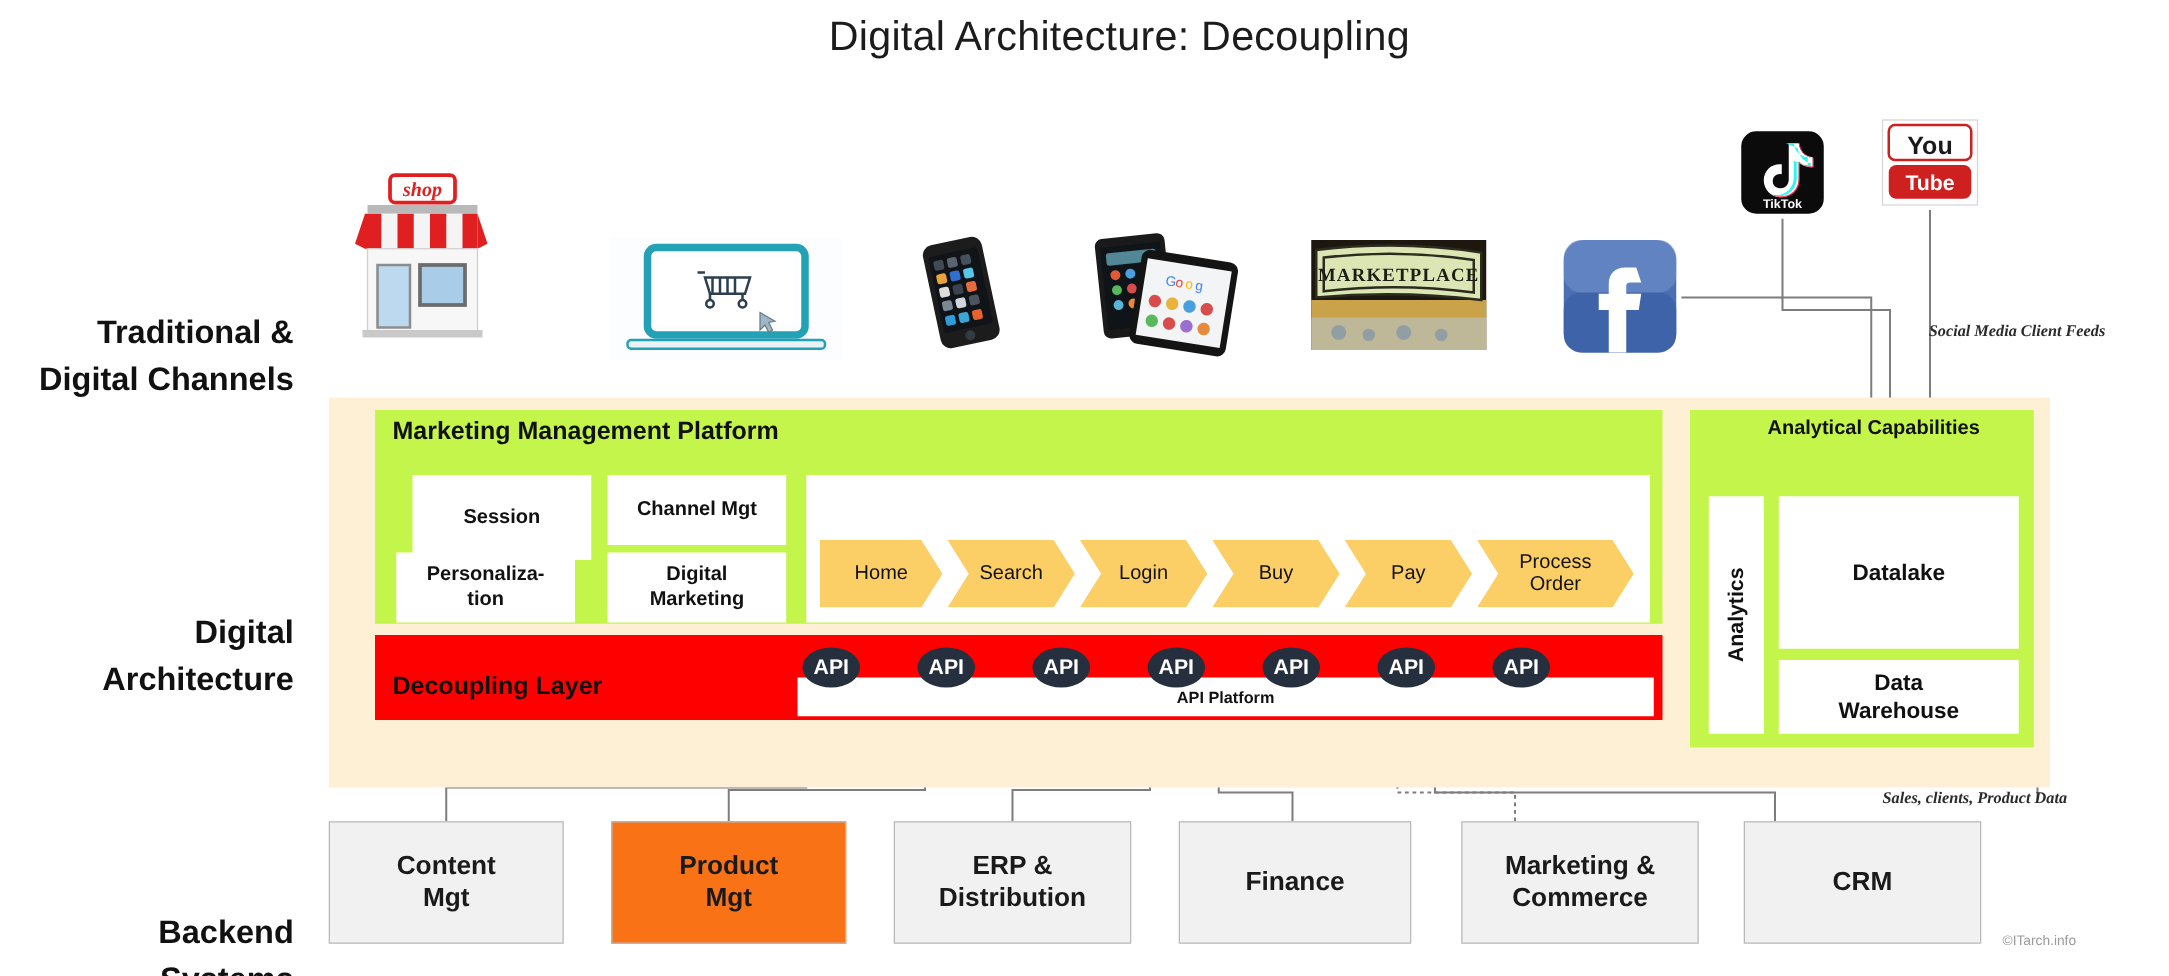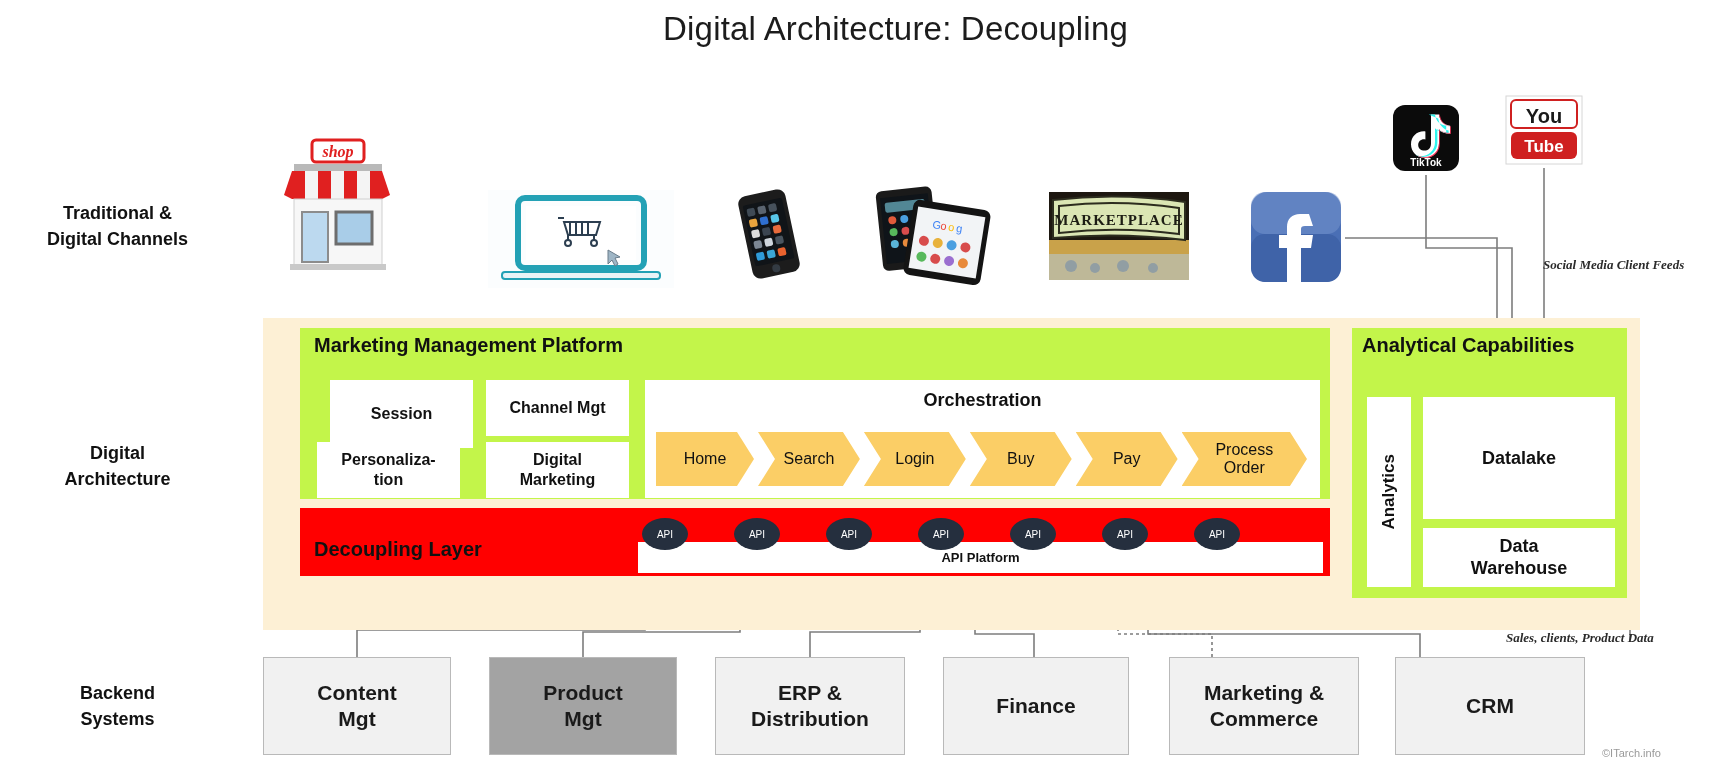--- a/index.html
+++ b/index.html
@@ -27,27 +27,28 @@
     text-align: center;
     font-size: 33px;
     font-weight: 400;
     color: #1c1c1c;
     letter-spacing: .2px;
     padding-left: 28px;
   }
 
   
   .row-label {
-    font-size: 18px;
+    font-size: 26px;
     font-weight: bold;
     color: #111;
-    text-align: center;
+    text-align: right;
     line-height: 1.45;
     width: 235px;
     left: 0;
+    margin-top: 47px;
   }
   #label-channels { top: 200px; }
   #label-digarch  { top: 440px; }
   #label-backend  { top: 680px; }
 
   
   #platform-frame {
     left: 263px; top: 318px;
     width: 1377px; height: 312px;
     background: #fdf0d5;
@@ -135,33 +136,33 @@
     background: #ffffff;
     display: flex; align-items: center; justify-content: center;
     font-size: 13px; font-weight: bold; color: #111;
   }
   .api-pill {
     width: 46px; height: 32px;
     border-radius: 50%;
     background: #252f3e;
     color: #ffffff;
     display: flex; align-items: center; justify-content: center;
-    font-size: 10px;
-    font-weight: normal;
+    font-size: 17px;
+    font-weight: bold;
   }
 
   
   #analytics-box {
     left: 1352px; top: 328px;
     width: 275px; height: 270px;
     background: #c3f54a;
   }
   #analytics-title {
-    left: 1362px; top: 334px;
-    font-size: 20px; font-weight: bold; color: #111;
+    left: 1414px; top: 334px;
+    font-size: 16px; font-weight: bold; color: #111;
   }
   #analytics-vert {
     left: 1367px; top: 397px;
     width: 44px; height: 190px;
     background: #ffffff;
     display: flex; align-items: center; justify-content: center;
   }
   #analytics-vert span {
     writing-mode: vertical-rl;
     transform: rotate(180deg);
@@ -470,21 +471,20 @@
   <div class="abs white-card" id="card-personal">
       <span style="white-space:pre-line">Personaliza-
 tion</span>
     </div>
   <div class="abs white-card" id="card-digmkt">
       <span style="white-space:pre-line">Digital
 Marketing</span>
     </div>
 
   <div class="abs" id="orch-panel"></div>
-  <div class="abs" id="orch-title">Orchestration</div>
   <div class="abs" id="orch-flow">
       <div class="chev" style="width: 100px; background: rgb(251, 206, 102);">
         <span style="white-space: pre-line;">Home</span>
       </div>
       <div class="chev" style="width: 104px; background: rgb(251, 206, 102);">
         <span style="white-space: pre-line;">Search</span>
       </div>
       <div class="chev" style="width: 104px; background: rgb(251, 206, 102);">
         <span style="white-space: pre-line;">Login</span>
       </div>
@@ -522,21 +522,21 @@
     <span style="white-space:pre-line">Data
 Warehouse</span>
   </div>
   <div class="abs" id="datalake">Datalake</div>
 
   <div class="abs" id="backend-row" style="left:0;top:0;width:1735px;height:781px;">
       <div class="abs backend" style="left: 263px; width: 188px; background: rgb(241, 241, 241);">
         <span style="white-space: pre-line;">Content
 Mgt</span>
       </div>
-      <div class="abs backend" style="left: 489px; width: 188px; background: #a3a3a3;">
+      <div class="abs backend" style="left: 489px; width: 188px; background: #f97316;">
         <span style="white-space: pre-line;">Product
 Mgt</span>
       </div>
       <div class="abs backend" style="left: 715px; width: 190px; background: rgb(241, 241, 241);">
         <span style="white-space: pre-line;">ERP &amp;
 Distribution</span>
       </div>
       <div class="abs backend" style="left: 943px; width: 186px; background: rgb(241, 241, 241);">
         <span style="white-space: pre-line;">Finance</span>
       </div>

